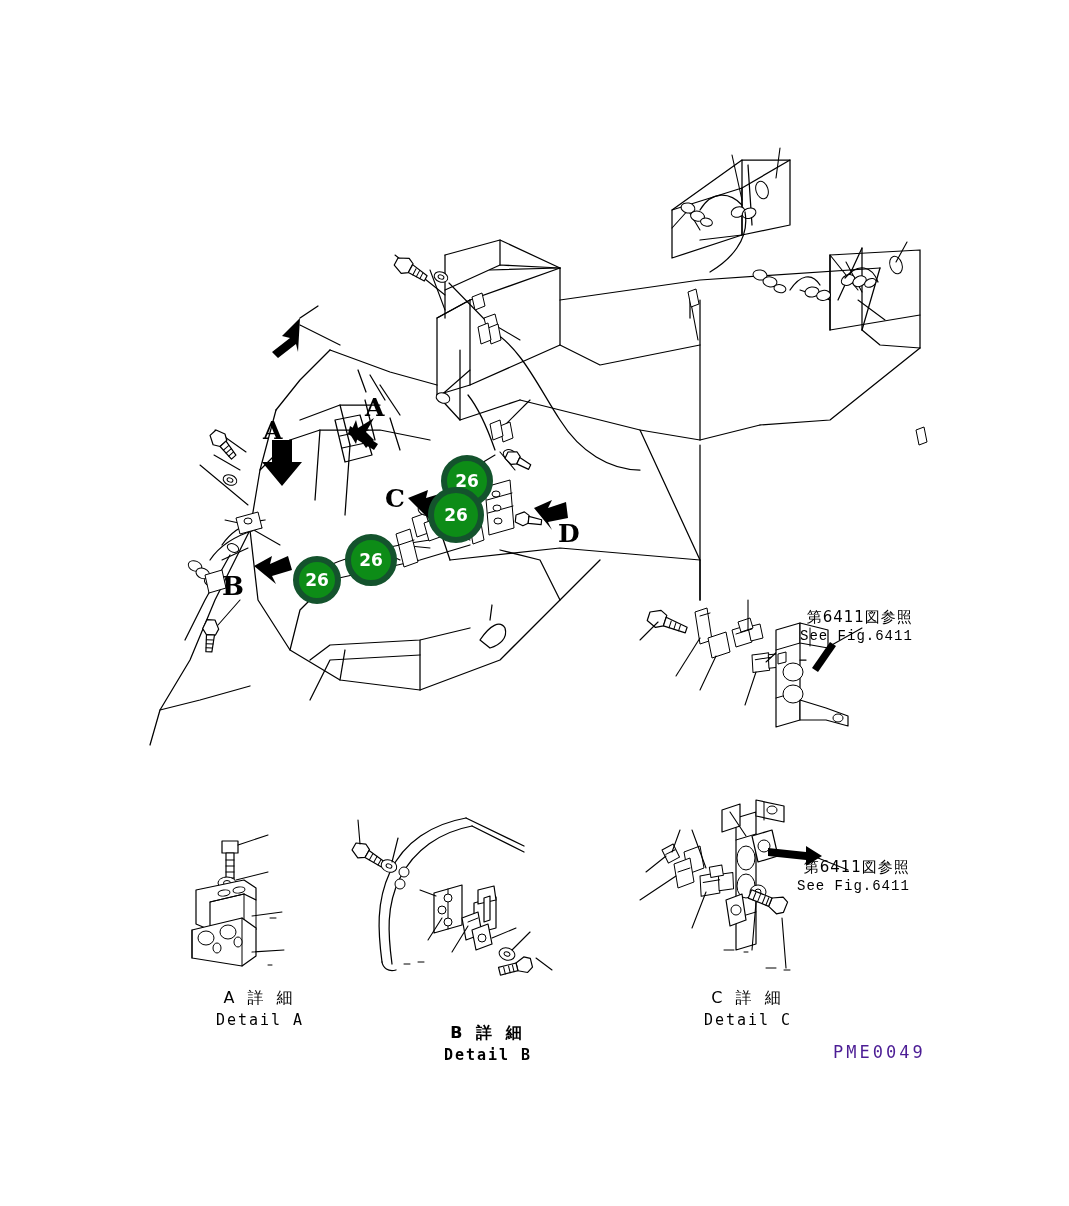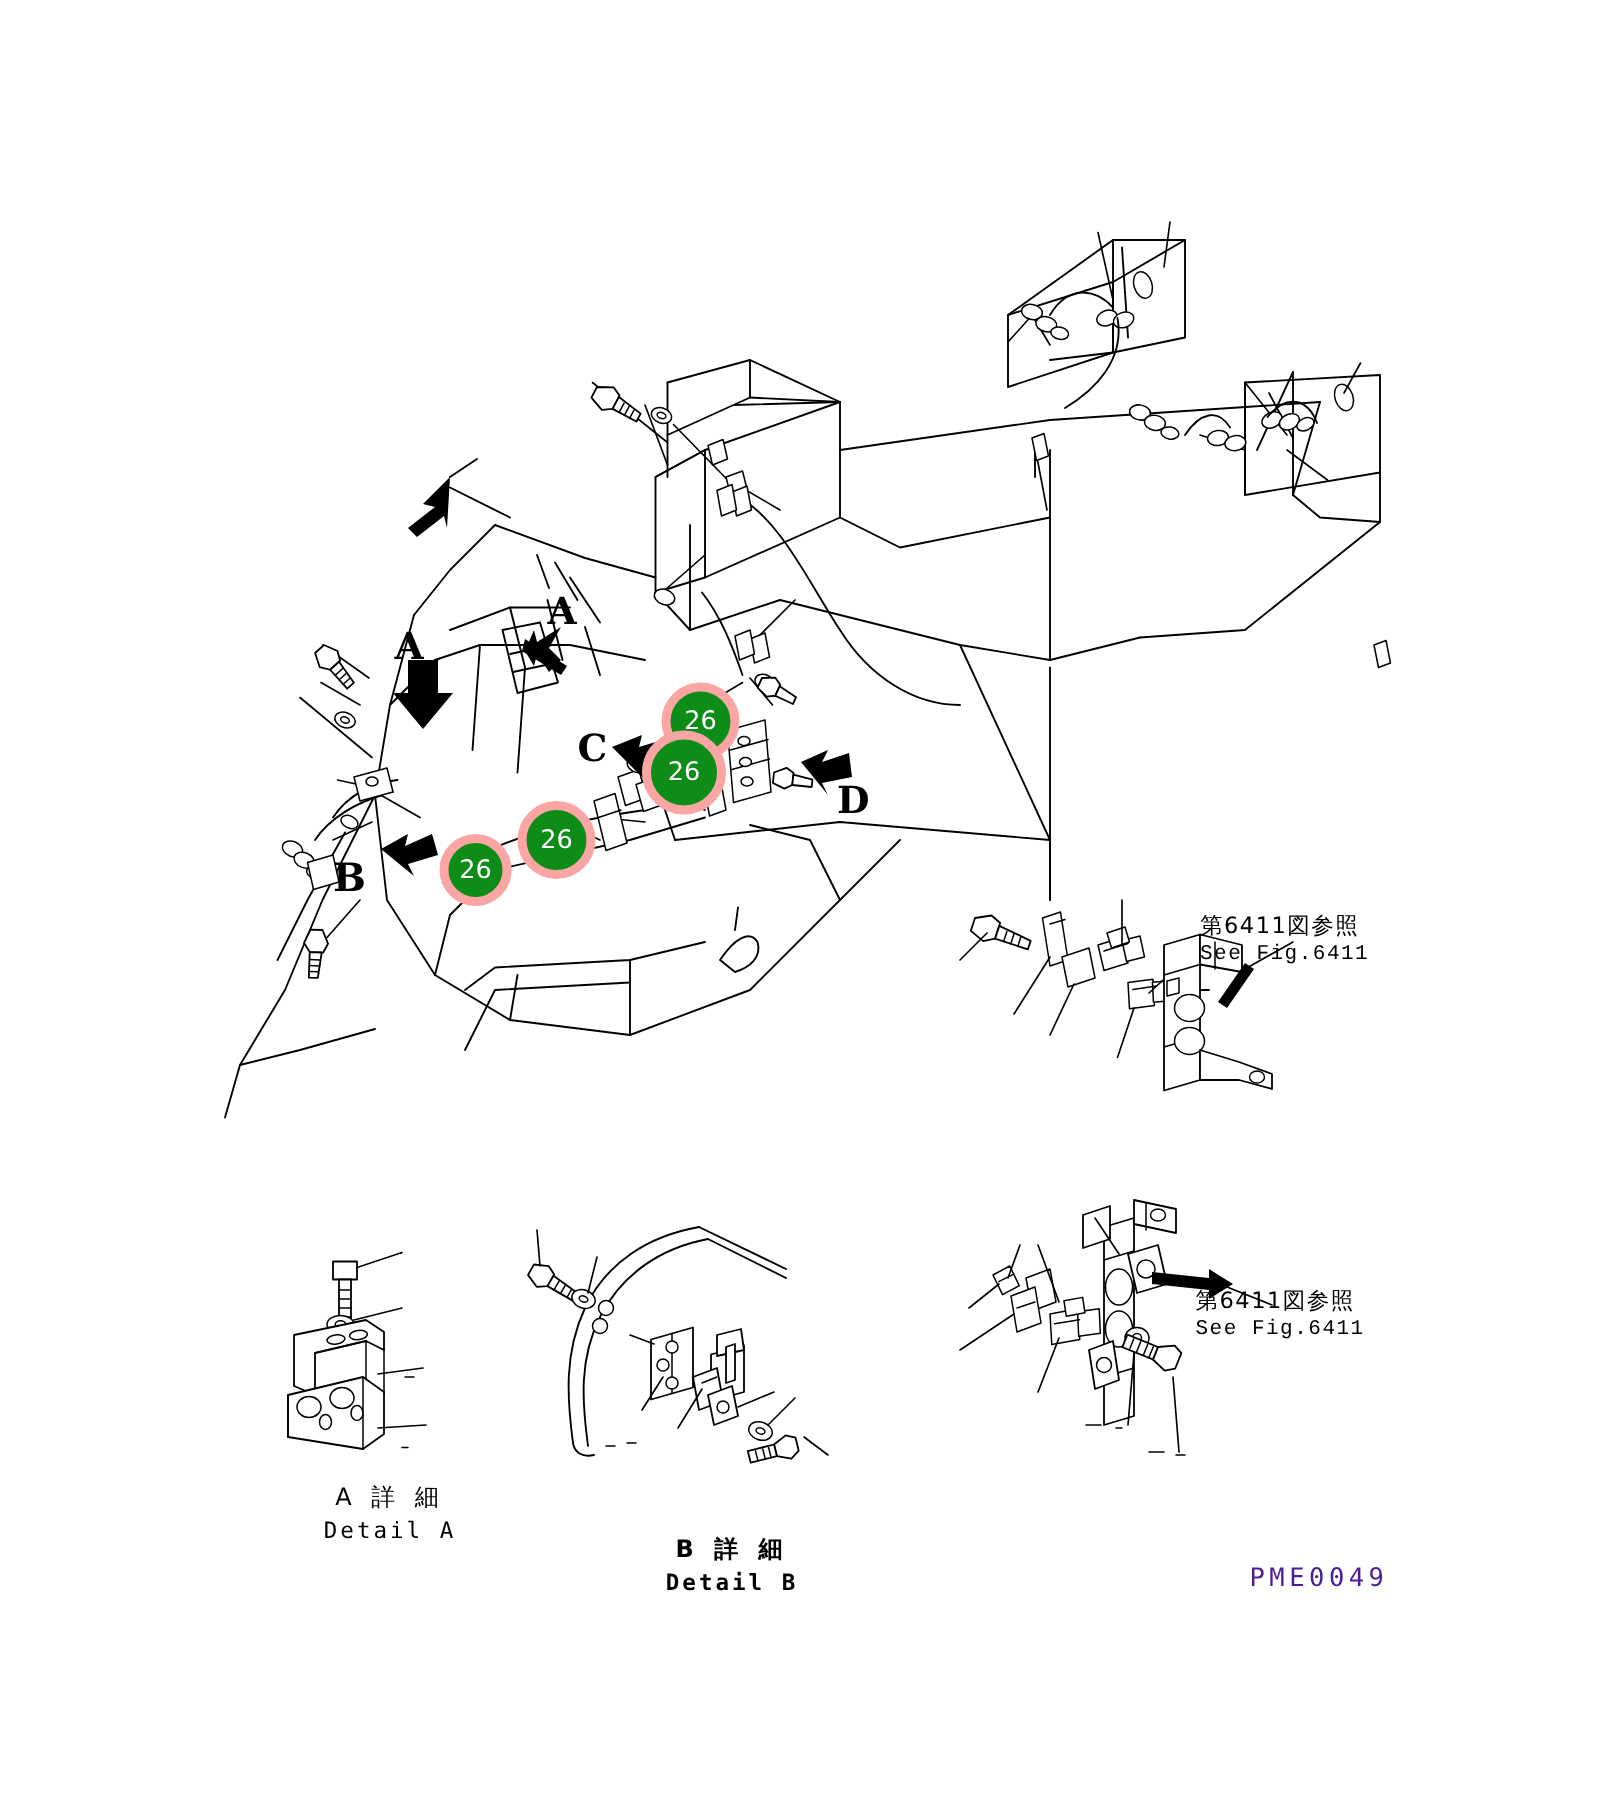--- a/index.html
+++ b/index.html
@@ -14,33 +14,33 @@
   .ln-thin{fill:none;stroke:#000;stroke-width:1;stroke-linecap:round;stroke-linejoin:round;}
   .ln-lead{fill:none;stroke:#000;stroke-width:1.1;stroke-linecap:round;}
   .fillw{fill:#fff;stroke:#000;stroke-width:1.2;stroke-linejoin:round;}
   .fillw-thin{fill:#fff;stroke:#000;stroke-width:1;stroke-linejoin:round;}
   .blk{fill:#000;stroke:none;}
 
   .marker{position:absolute;font-family:"DejaVu Serif","Liberation Serif",serif;
           font-weight:700;color:#000;line-height:1;}
 
   .callout{position:absolute;border-radius:50%;
-           background:#0d8c17;border:6px solid #fca5a5;
+           background:#0d8c17;border:6px solid #14532d;
            display:flex;align-items:center;justify-content:center;
            color:#ffffff;font-family:"DejaVu Sans","Liberation Sans",sans-serif;
-           font-size:17px;font-weight:400;box-sizing:border-box;}
+           font-size:17px;font-weight:700;box-sizing:border-box;}
 
   .code{position:absolute;font-family:"DejaVu Sans Mono","Liberation Mono",monospace;
         font-size:17px;letter-spacing:3px;color:#4c1d95;}
 
   .detcap{position:absolute;text-align:center;}
   .detcap .l1{font-family:"DejaVu Sans","Liberation Sans",sans-serif;font-size:16px;letter-spacing:4px;}
   .detcap .l2{font-family:"DejaVu Sans Mono","Liberation Mono",monospace;font-size:15px;letter-spacing:2px;margin-top:2px;}
 
-  .figref{position:absolute;}
+  .figref{position:absolute;text-align:right;}
   .figref .l1{font-family:"DejaVu Sans","Liberation Sans",sans-serif;font-size:15px;letter-spacing:1px;}
   .figref .l2{font-family:Liberation Mono, monospace;font-size:14px;letter-spacing:1px;margin-top:1px;}
 
   .rotlbl{position:absolute;}
   .rotlbl .l1{font-family:"DejaVu Sans","Liberation Sans",sans-serif;font-size:15px;letter-spacing:0px;}
   .rotlbl .l2{font-family:"DejaVu Sans Mono","Liberation Mono",monospace;font-size:14px;letter-spacing:2px;margin-top:2px;}
 </style>
 </head>
 <body>
 
@@ -507,16 +507,20 @@
   </div>
 
   <div class="detcap" style="left:180px;top:988px;width:160px;">
     <div class="l1">A 詳 細</div>
     <div class="l2">Detail A</div>
   </div>
   <div class="detcap" style="left:408px;top:1023px;width:160px;font-weight:bold;">
     <div class="l1">B 詳 細</div>
     <div class="l2">Detail B</div>
   </div>
+  <div class="detcap" style="left:668px;top:988px;width:160px;">
+    <div class="l1">C 詳 細</div>
+    <div class="l2">Detail C</div>
+  </div>
 
   <div class="code" style="left:833px;top:1042px;">PME0049</div>
 
 </div>
 
 </body></html>

